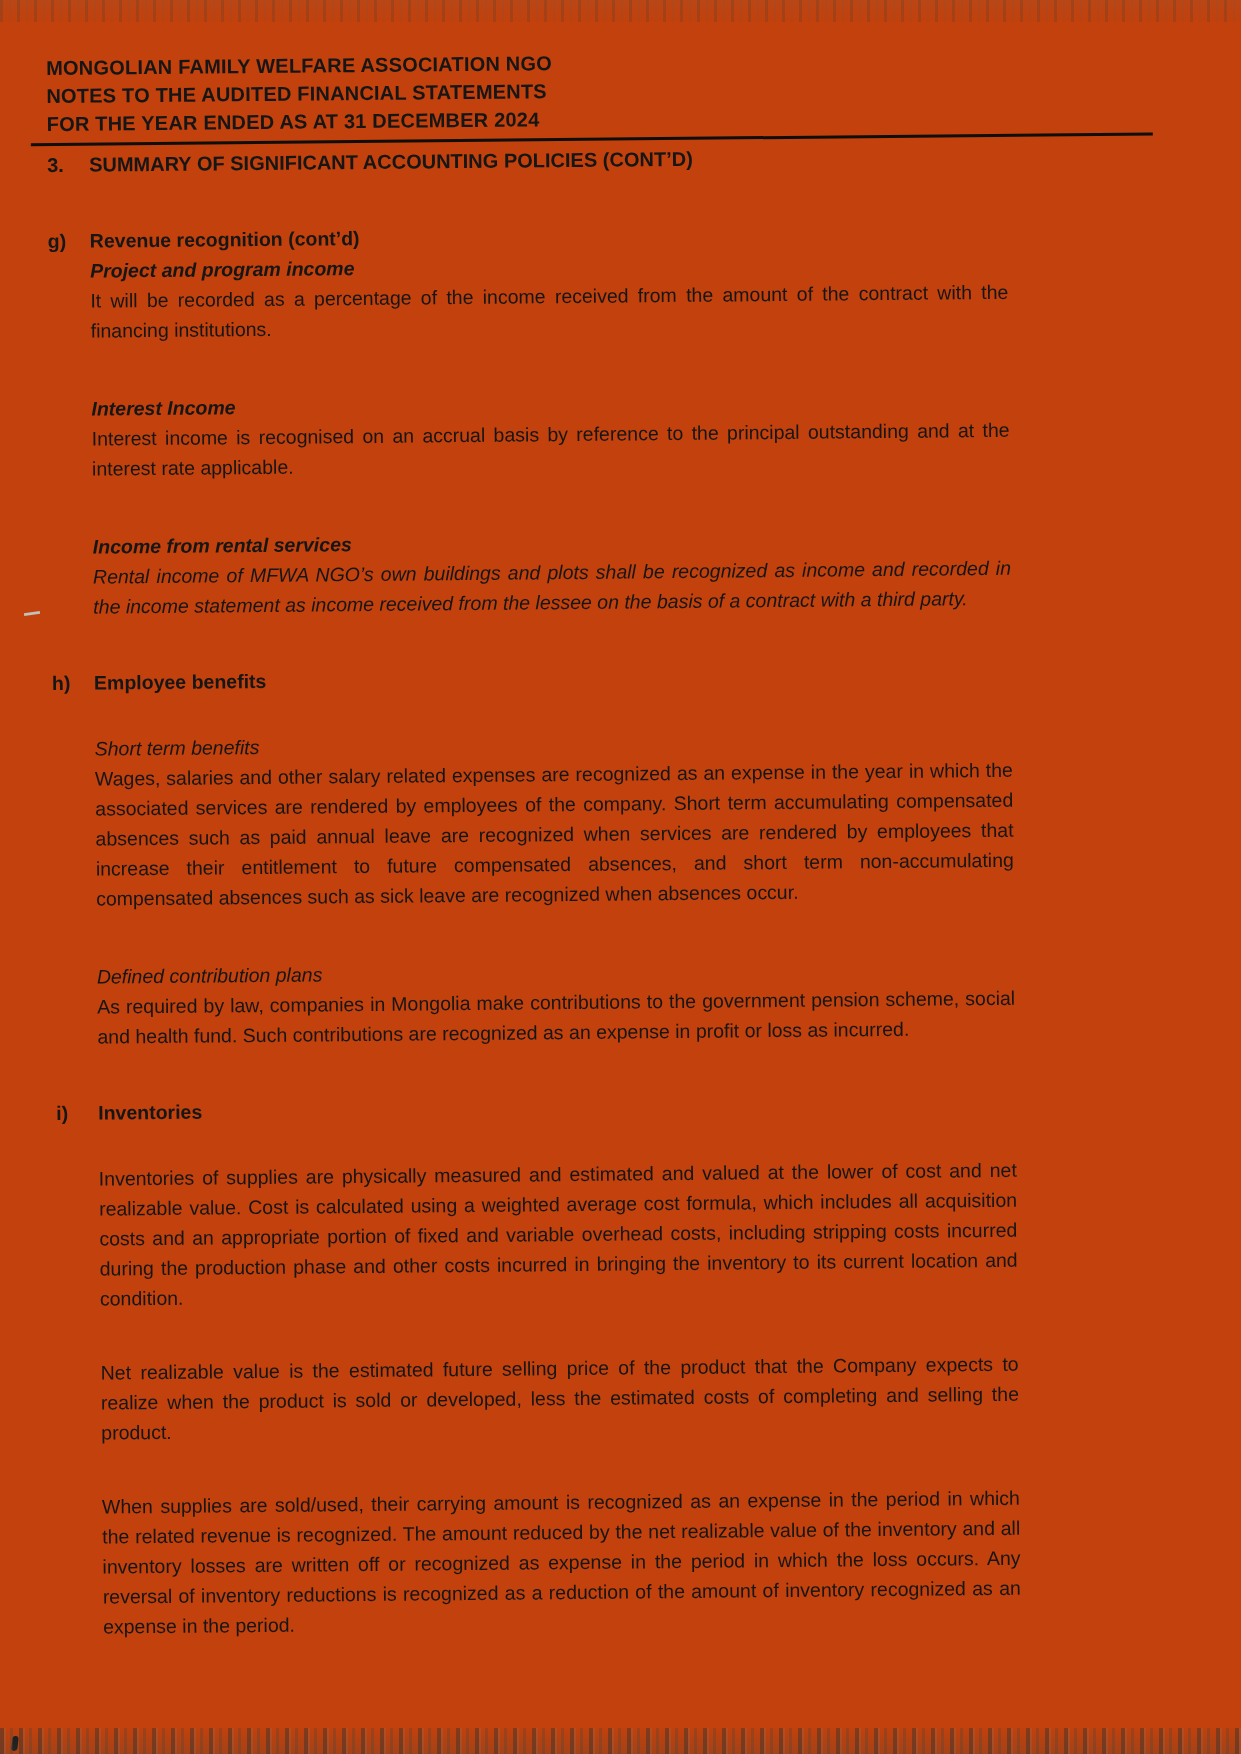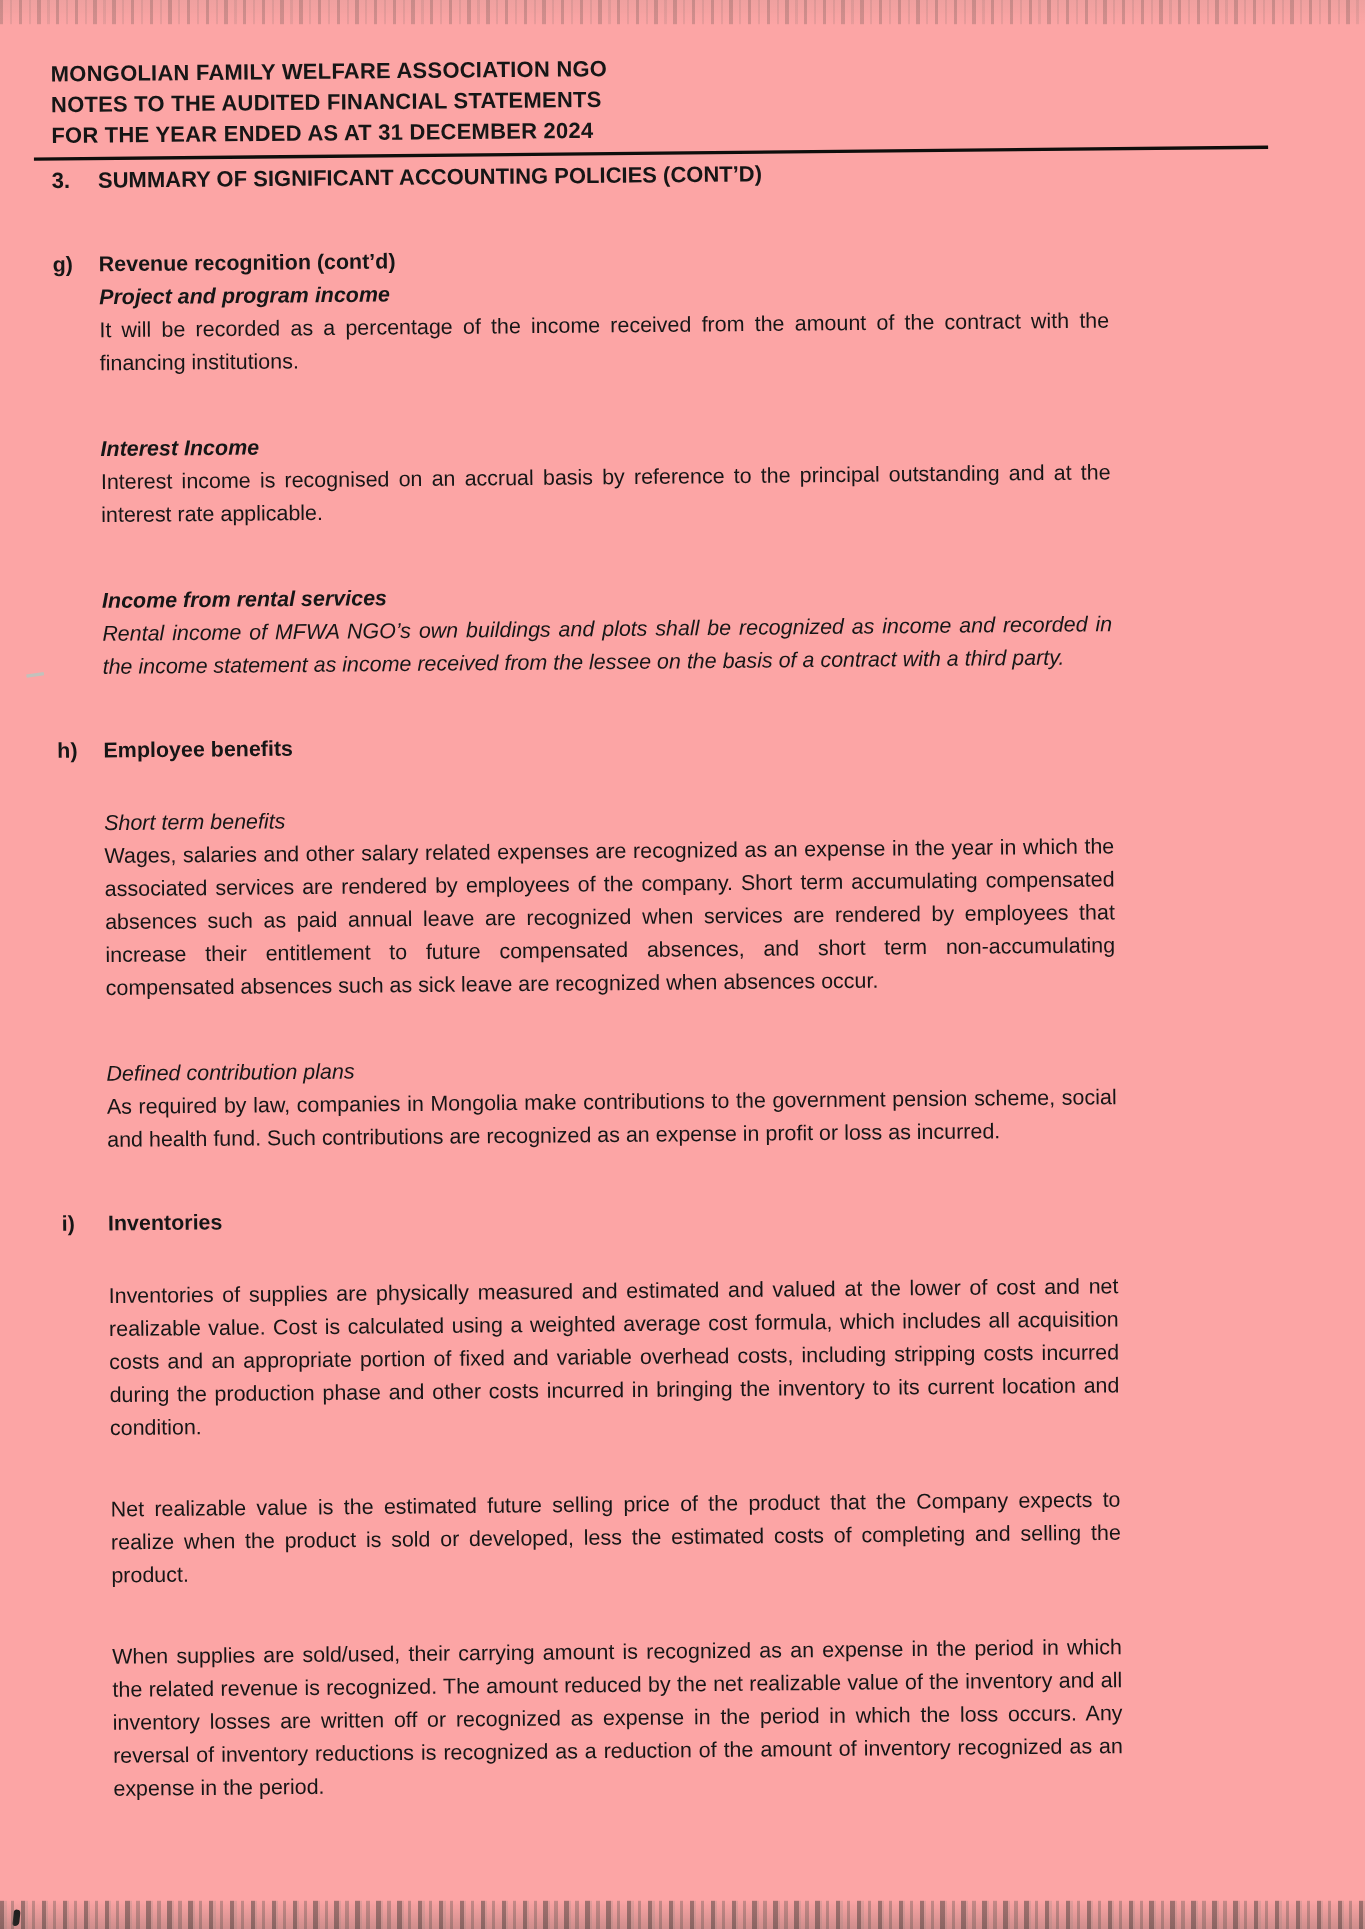--- a/index.html
+++ b/index.html
@@ -1,20 +1,20 @@
 <!DOCTYPE html>
 <html><head>
 <meta charset="utf-8">
 <style>
   html,body{margin:0;padding:0;background:#ffffff;}
   .sheet{
     position:relative;
     width:1241px;
     height:1754px;
-    background:#fca5a5;
+    background:#c2410c;
     overflow:hidden;
     font-family:"Liberation Sans",sans-serif;
     color:#161616;
   }
   
   .scan-top{
     position:absolute;top:0;left:0;width:100%;height:22px;
     background:
       repeating-linear-gradient(90deg, rgba(60,60,55,.22) 0 3px, transparent 3px 9px, rgba(90,90,85,.12) 9px 11px, transparent 11px 17px),
       linear-gradient(180deg, rgba(120,120,110,.10), rgba(120,120,110,0));

